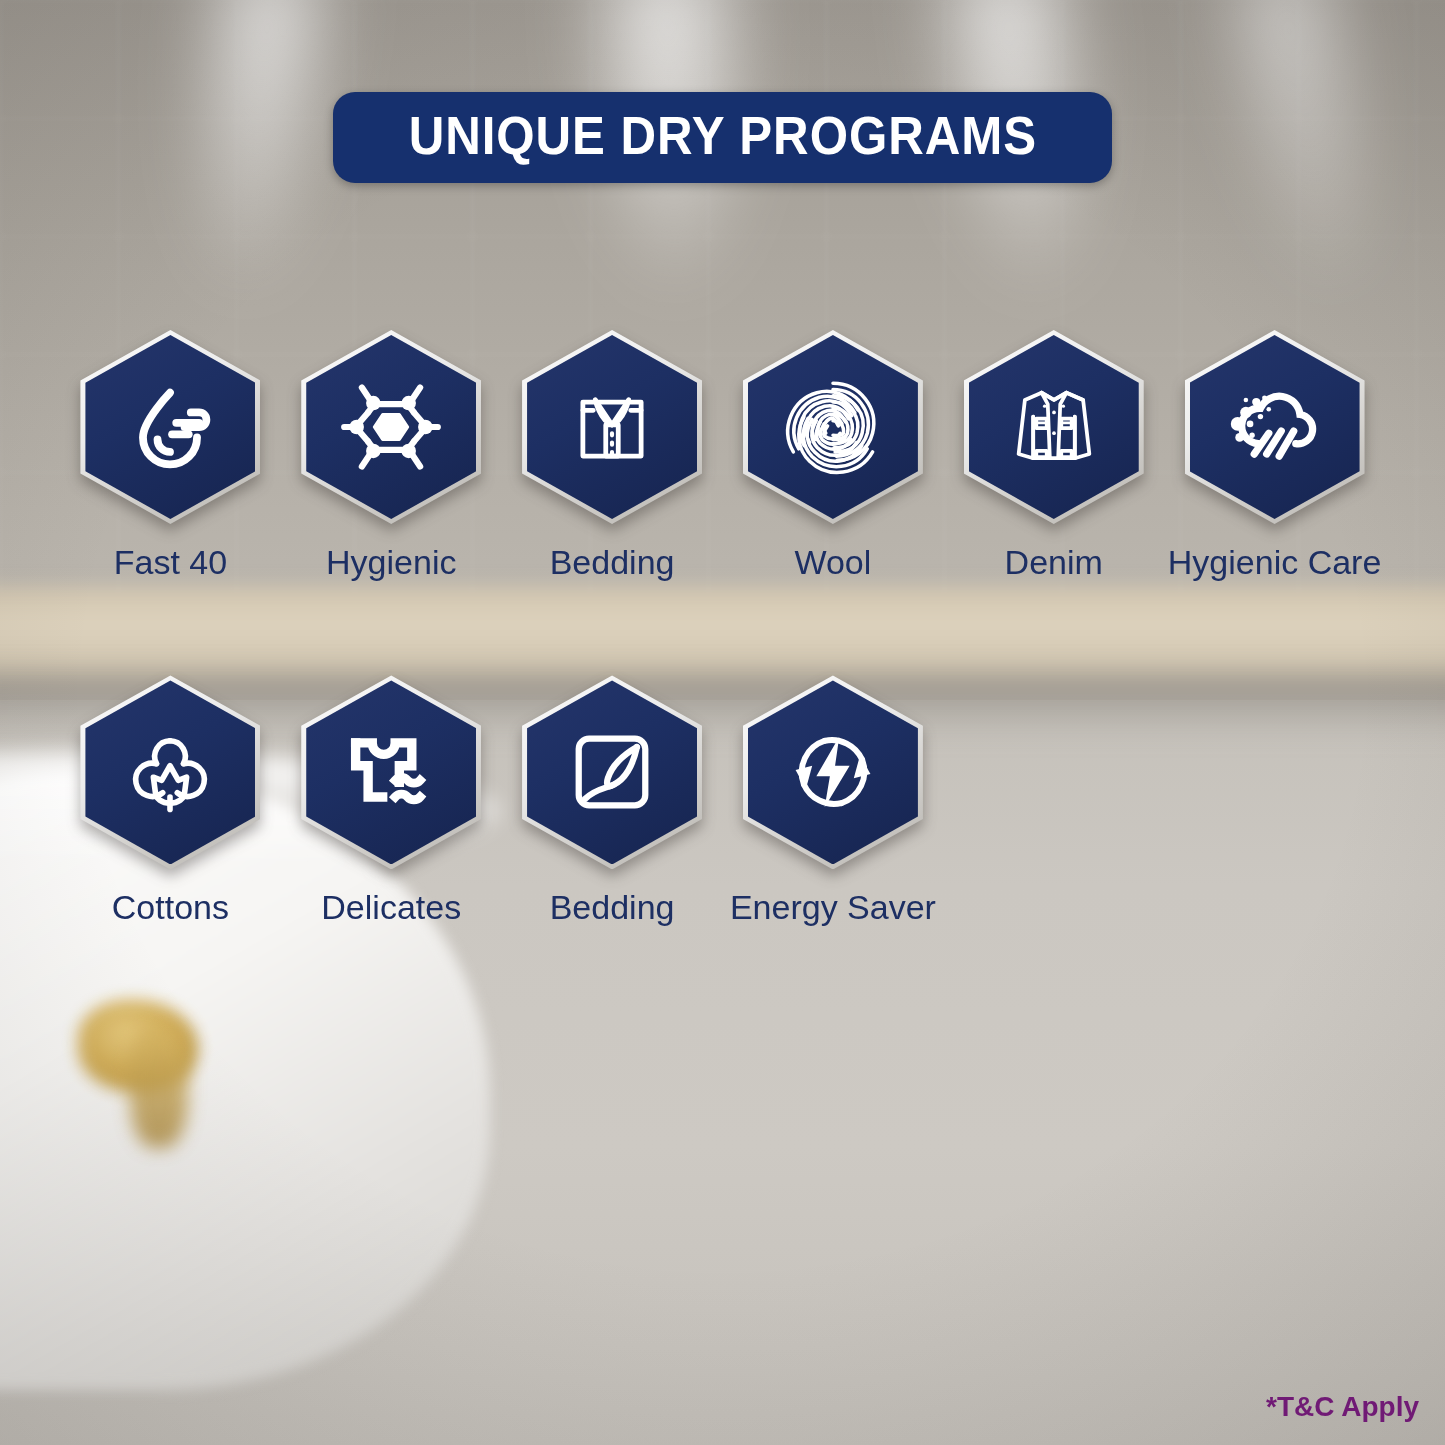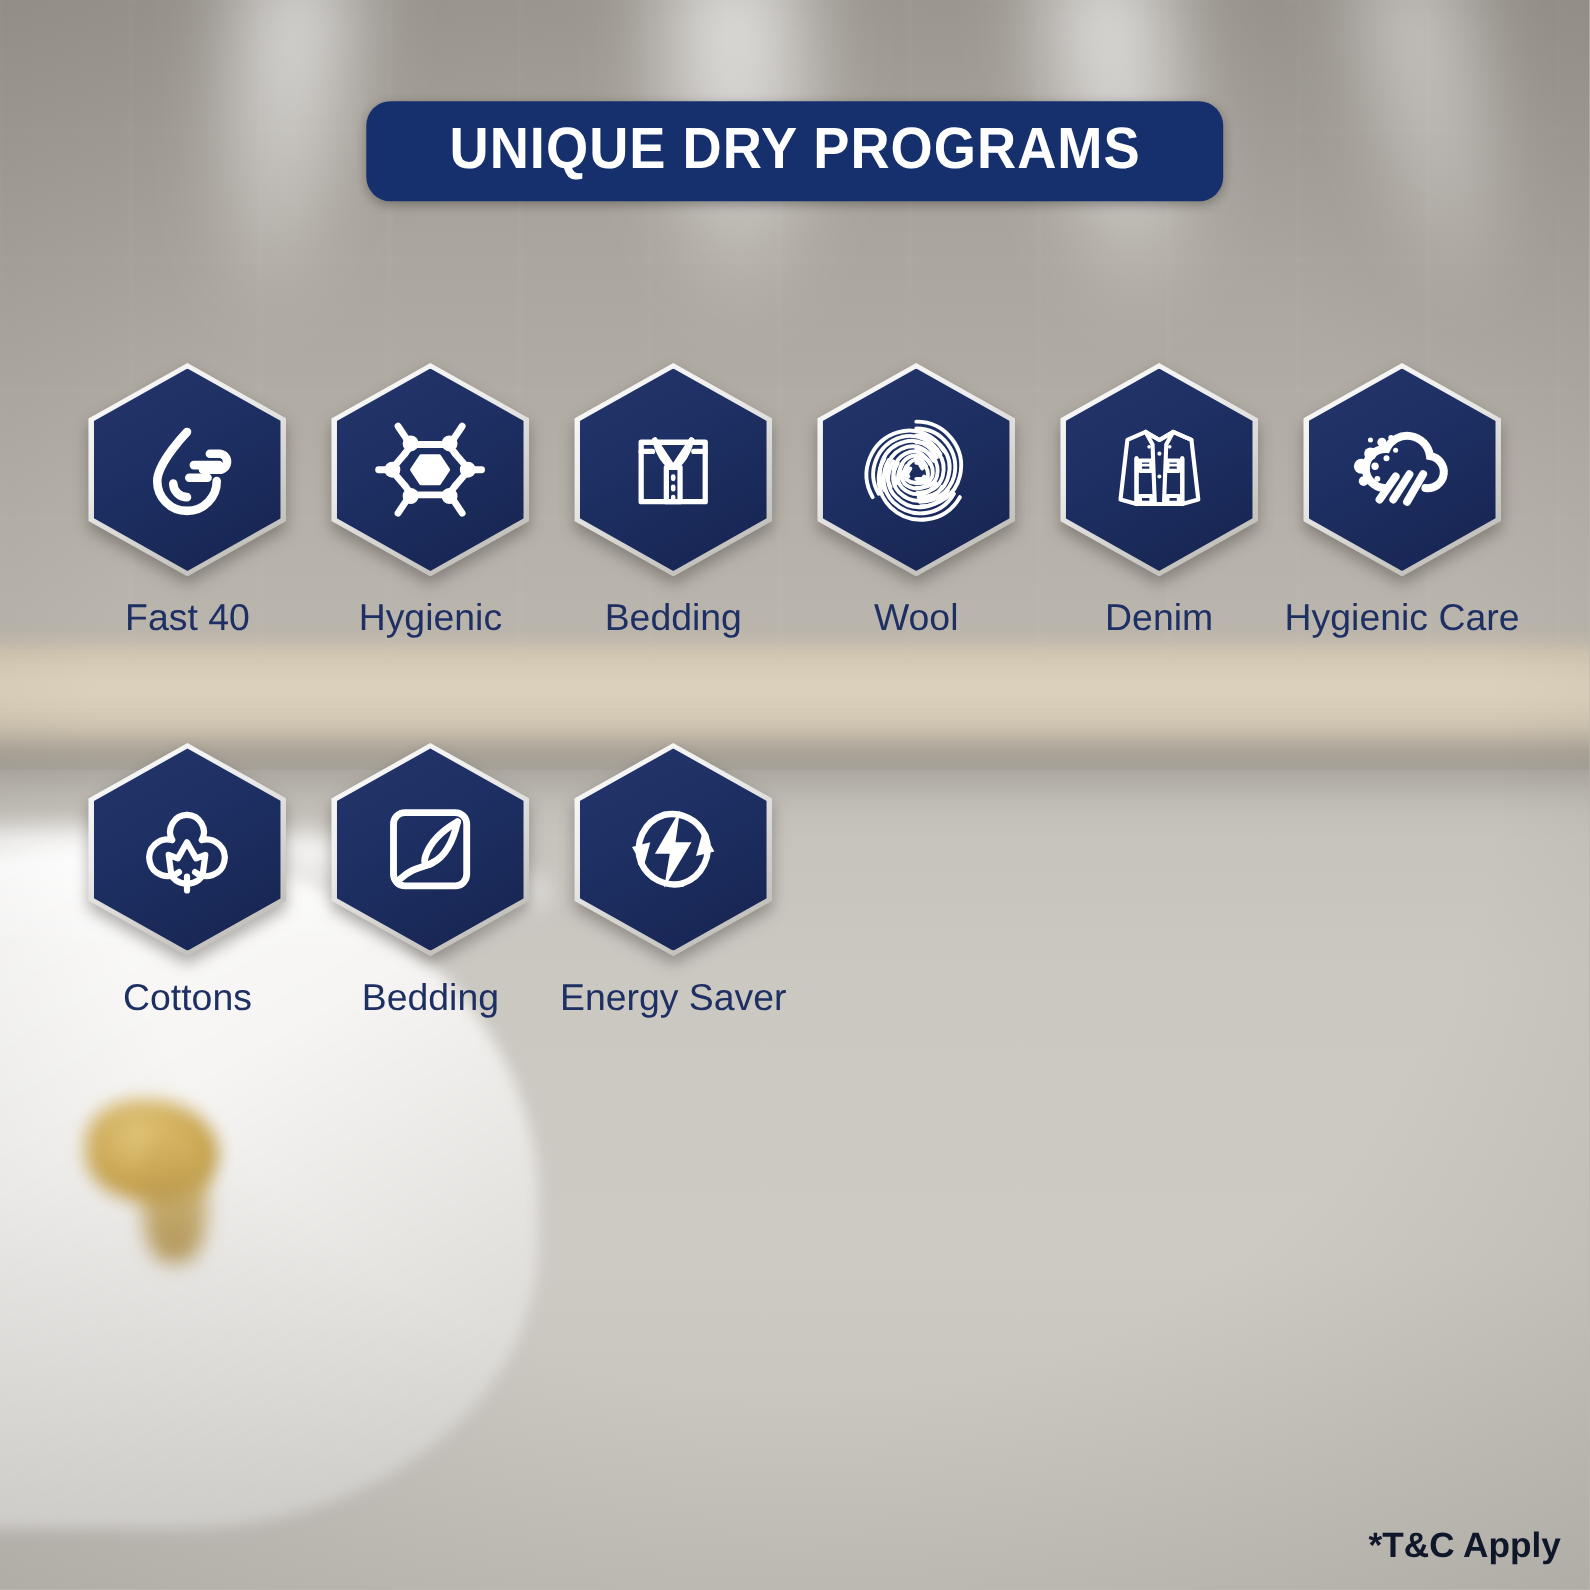--- a/index.html
+++ b/index.html
@@ -127,21 +127,21 @@
   .hexicon{position:relative;width:104px;height:104px;}
   .hexicon svg{width:100%;height:100%;display:block;}
 
   .label{
     margin-top:20px;color:#1d2f63;
     font-size:34px;line-height:1.1;text-align:center;white-space:nowrap;
   }
 
   .tc{
     position:absolute;right:26px;bottom:22px;
-    color:#0f172a;font-size:32px;font-weight:bold;
+    color:#701a75;font-size:28px;font-weight:bold;
   }
 </style>
 </head>
 <body>
 
 <div id="bg">
   <div class="bgl wall"></div>
   <div class="bgl tiles"></div>
   <div class="bgl beam b1"></div>
   <div class="bgl beam b2"></div>
@@ -328,20 +328,35 @@
             <path d="M63 42 a16 16 0 1 1 -6 28"></path>
             <path d="M50 44 L58 58 L66 55 L64 70 a14 10 0 0 1 -28 0 L34 55 L42 58 Z"></path>
             <path d="M50 74 v12"></path>
           </svg>
         </div>
       </div>
       <div class="label">Cottons</div>
     </div>
 
 
+    <div class="cell">
+      <div class="hexwrap">
+        <div class="hexrim"></div>
+        <div class="hexbody"></div>
+        <div class="hexicon">
+          <svg viewBox="0 0 100 100" fill="none" stroke="#fff" stroke-width="9" stroke-linecap="square" stroke-linejoin="miter">
+            <path d="M16 22 h16 a11 11 0 0 0 22 0 h16 v22 h-12 v16"></path>
+            <path d="M16 22 v22 h12 v30 h14"></path>
+            <path d="M54 58 a8 8 0 0 1 12 0 a8 8 0 0 0 12 0" stroke-width="8.5"></path>
+            <path d="M54 74 a8 8 0 0 1 12 0 a8 8 0 0 0 12 0" stroke-width="8.5"></path>
+          </svg>
+        </div>
+      </div>
+      <div class="label">Delicates</div>
+    </div>
 
     <div class="cell">
       <div class="hexwrap">
         <div class="hexrim"></div>
         <div class="hexbody"></div>
         <div class="hexicon">
           <svg viewBox="0 0 100 100" fill="none" stroke="#fff" stroke-width="6" stroke-linecap="round" stroke-linejoin="round">
             <rect x="18" y="18" width="64" height="64" rx="10"></rect>
             <path d="M24 76 C34 66 44 66 52 62 C62 57 70 44 74 26"></path>
             <path d="M74 26 C60 34 50 44 46 56 C44 62 46 66 52 62"></path>

